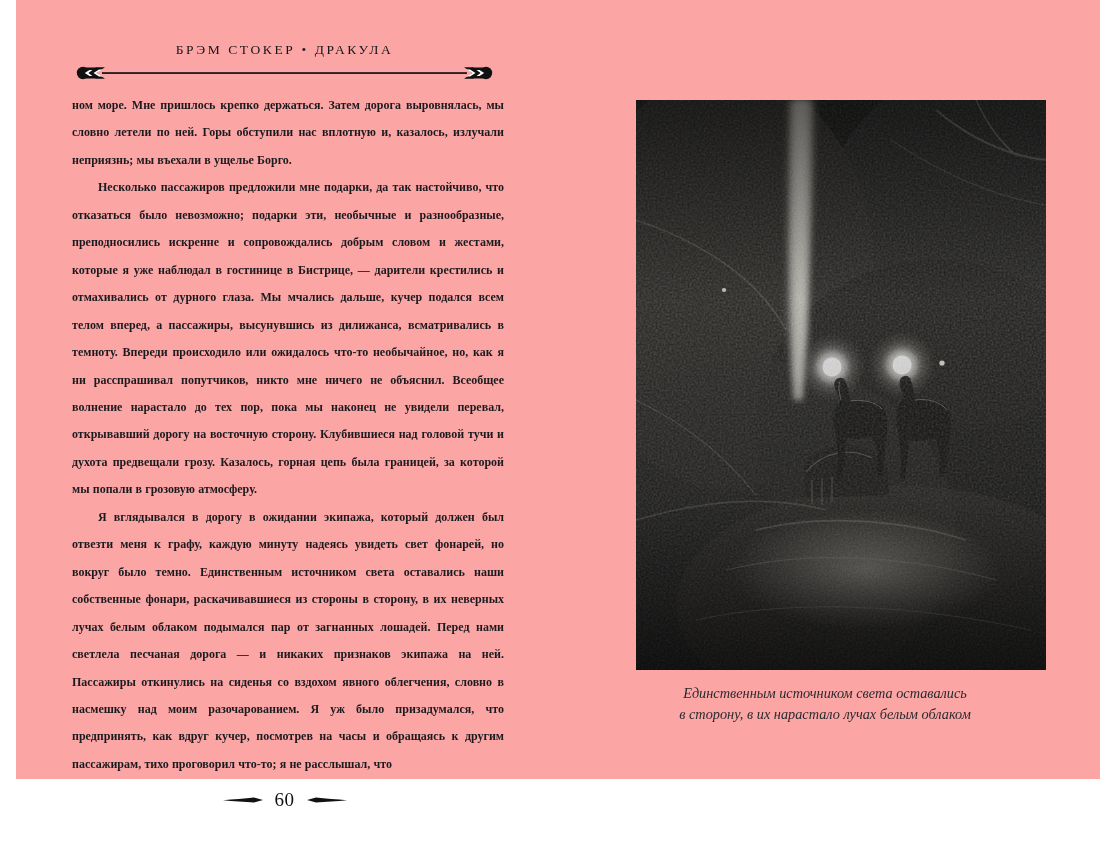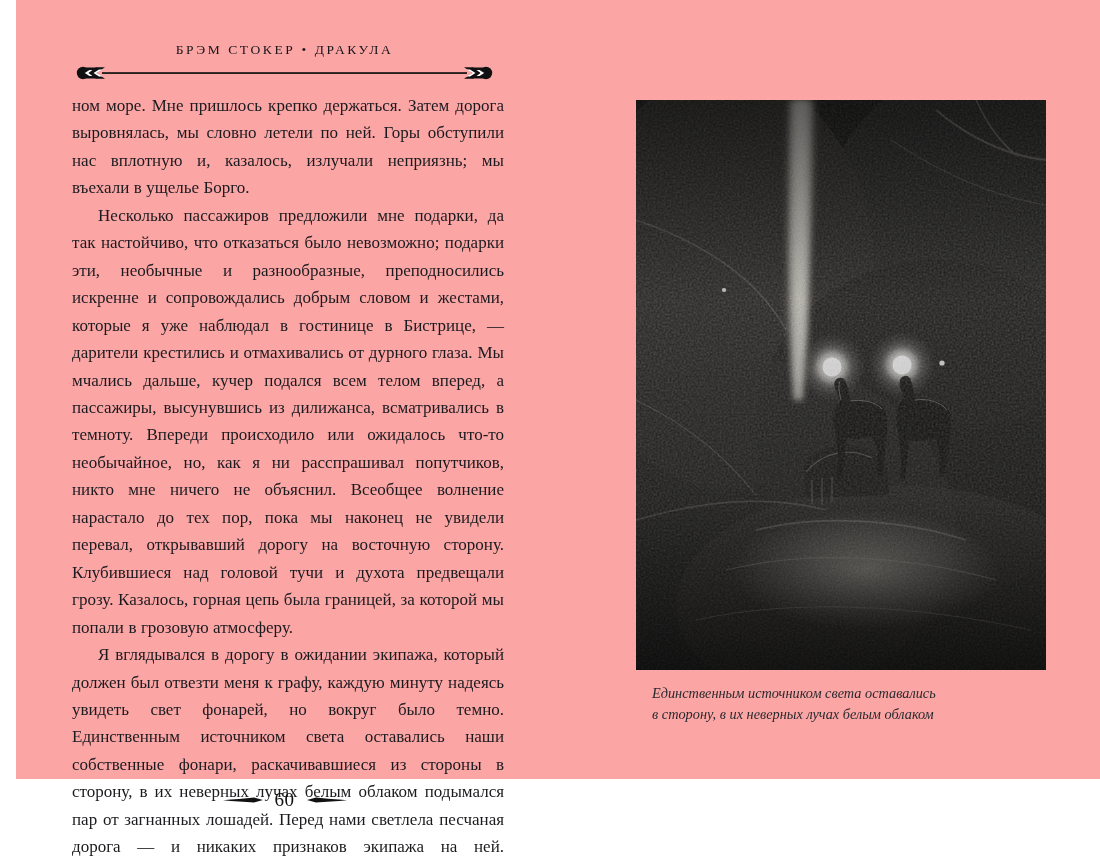--- a/index.html
+++ b/index.html
@@ -51,27 +51,28 @@
 
   
   .text-column {
     position: absolute;
     left: 56px;
     top: 92px;
     width: 432px;
   }
   .para {
     margin: 0;
-    font-size: 17px;
+    font-size: 12px;
     line-height: 27.45px;
     text-align: justify;
     text-justify: inter-word;
     color: #1b1b1f;
     hyphens: manual;
     word-spacing: 0.2px;
+    font-weight: bold;
   }
   .para.indent {
     text-indent: 26px;
   }
 
   
   .folio {
     position: absolute;
     left: 56px;
     top: 789px;
@@ -98,23 +99,24 @@
     top: 100px;
     width: 410px;
     height: 570px;
     background: #0d0d0d;
     overflow: hidden;
   }
   .plate svg { display: block; }
 
   .caption {
     position: absolute;
-    left: 636px;
+    left: 604px;
     top: 683px;
     width: 410px;
+    text-align: center;
   }
   .caption-line {
     display: block;
     font-family: "Liberation Serif", "DejaVu Serif", serif;
     font-style: italic;
     font-size: 14.3px;
     line-height: 20.6px;
     color: #2a2a2e;
   }
 </style>
@@ -321,16 +323,16 @@
         <rect x="0" y="0" width="410" height="570" filter="url(#grain2)" opacity="0.34" style="mix-blend-mode:screen"></rect>
         <rect x="0" y="0" width="410" height="570" filter="url(#grain)" opacity="0.3" style="mix-blend-mode:multiply"></rect>
 
         <rect x="0" y="0" width="410" height="570" fill="url(#vignette)"></rect>
       </g>
     </svg>
   </div>
 
   <div class="caption">
     <span class="caption-line">Единственным источником света оставались</span>
-    <span class="caption-line">в сторону, в их неверных лучах белым облаком</span>
+    <span class="caption-line">в сторону, в их нарастало лучах белым облаком</span>
   </div>
 
 </div>
 
 </body></html>

